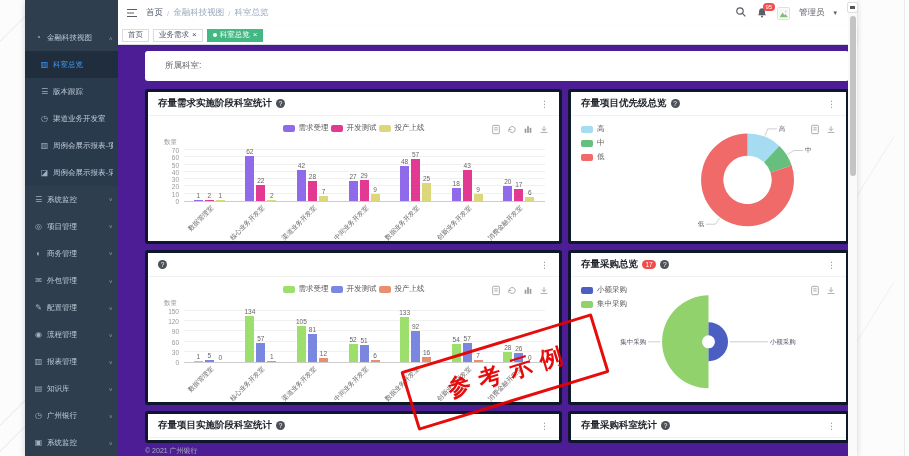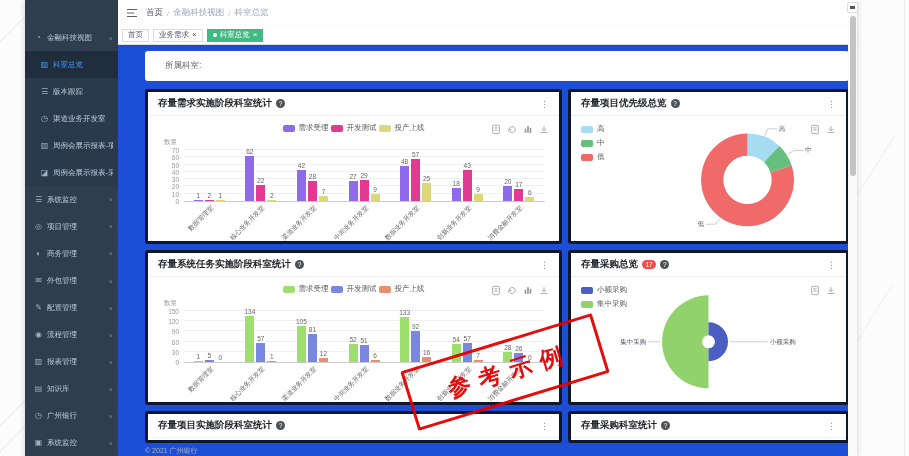--- a/index.html
+++ b/index.html
@@ -22,21 +22,21 @@
 .sidebar { width:93px; flex-shrink:0; background:#2f3e4e; overflow:hidden; padding-top:24px; }
 .menu-item { display:flex; align-items:center; height:27px; padding:0 5px 0 9px; gap:4px; font-size:8px; color:#bfcbd9; cursor:pointer; white-space:nowrap; }
 .menu-item.lvl2 { padding-left:15px; background:#293a4d; }
 .menu-item.active { background:#1f2d3d; color:#409eff; }
 .menu-item .micon { font-size:8px; width:9px; flex-shrink:0; text-align:center; color:#9fb0c1; }
 .menu-item.active .micon { color:#409eff; }
 .menu-item .mlbl { font-size:7.5px; overflow:hidden; }
 .menu-item .marrow { margin-left:auto; font-size:6px; color:#8795a5; transform:scaleY(.8); }
 
 
-.main { flex:1; display:flex; flex-direction:column; position:relative; min-width:0; background:#1d4ed8; }
+.main { flex:1; display:flex; flex-direction:column; position:relative; min-width:0; background:#4c1d95; }
 .navbar { height:26px; background:#fff; display:flex; align-items:center; padding:0 8px; gap:8px; flex-shrink:0; }
 .hamburger { display:flex; cursor:pointer; }
 .breadcrumb { display:flex; align-items:center; gap:4px; font-size:8.5px; }
 .bc-item { color:#97a8be; cursor:pointer; }
 .bc-item.first { color:#515a6e; }
 .bc-sep { color:#c0c4cc; font-size:8px; }
 .nav-right { margin-left:auto; display:flex; align-items:center; gap:9px; padding-right:12px; }
 .bell { position:relative; display:flex; cursor:pointer; }
 .badge { position:absolute; top:-4px; left:7px; background:#f24d4d; color:#fff; font-size:6px; line-height:8px; height:8px; padding:0 2.5px; border-radius:5px; font-style:normal; }
 .avatar { width:13px; height:13px; border:1px solid #e0e0e0; border-radius:2px; background:#fff; display:flex; align-items:center; justify-content:center; cursor:pointer; }
@@ -202,20 +202,44 @@
             <path d="M1 2.5h10M1 6h7M1 9.5h10" stroke="#5a5e66" stroke-width="1.2"></path>
           </svg>
       </span>
       <nav class="breadcrumb">
           <span class="bc-item first">首页</span>
           <span class="bc-sep">/</span>
           <span class="bc-item">金融科技视图</span>
           <span class="bc-sep">/</span>
           <span class="bc-item">科室总览</span>
         </nav>
+      <div class="nav-right">
+        <span>
+          <svg width="12" height="12" viewBox="0 0 12 12">
+              <circle cx="5" cy="5" r="3.2" stroke="#5a5e66" fill="none" stroke-width="1.2"></circle>
+              <line x1="7.6" y1="7.6" x2="10.4" y2="10.4" stroke="#5a5e66" stroke-width="1.2"></line>
+            </svg>
+        </span>
+        <span class="bell">
+          <svg width="12" height="12" viewBox="0 0 12 12">
+              <path d="M6 1.2C4 1.2 3 2.8 3 4.8v2L2 8.2h8L9 6.8v-2C9 2.8 8 1.2 6 1.2Z" fill="#5a5e66"></path>
+              <circle cx="6" cy="9.6" r="1" fill="#5a5e66"></circle>
+            </svg>
+          <i class="badge">95</i>
+        </span>
+        <span class="avatar">
+          <svg width="11" height="11" viewBox="0 0 12 12">
+              <rect x="0.5" y="0.5" width="11" height="11" fill="#f6f8f7"></rect>
+              <polygon points="2,9.5 5,5 7,8 8,6.5 10.5,9.5 10.5,10 2,10" fill="#7ec36b"></polygon>
+              <circle cx="8.5" cy="3.8" r="1" fill="#cfd8dc"></circle>
+            </svg>
+        </span>
+        <span class="uname">管理员</span>
+        <span class="caret">▾</span>
+      </div>
     </header>
 
     <div class="tabs-row">
         <div class="tab">
           <span class="tlbl">首页</span>
         </div>
         <div class="tab">
           <span class="tlbl">业务需求</span>
           <span class="tclose">×</span>
         </div>
@@ -439,21 +463,20 @@
                   <path d="M237.55282581475768 50.54915028125263A50 50 0 1 1 190 16L190 40A26 26 0 1 0 214.727469423674 57.96555814625137Z" fill="#f16a6a"></path>
                   <polyline points="160.0229521330839,107.25986671312234 155.32067011474408,113.73200266812191 145.32067011474408,113.73200266812191" fill="none" stroke="#b5b5b5" stroke-width="0.7"></polyline>
                   <text x="143.32067011474408" y="115.73200266812191" font-size="7" fill="#556" text-anchor="end">低</text>
                 </svg>
               </div>
           </div>
         </section>
 
         <section class="card">
           <div class="card-header">
-            <span class="card-title">存量系统任务实施阶段科室统计</span>
             <span class="help-icon">?</span>
             <span class="more">⋮</span>
           </div>
           <div class="card-body">
             <div class="legend-row">
                 <span class="legend-item">
                   <i class="legend-swatch" style="background: rgb(157, 223, 109);"></i>
                   <span>需求受理</span>
                 </span>
                 <span class="legend-item">

